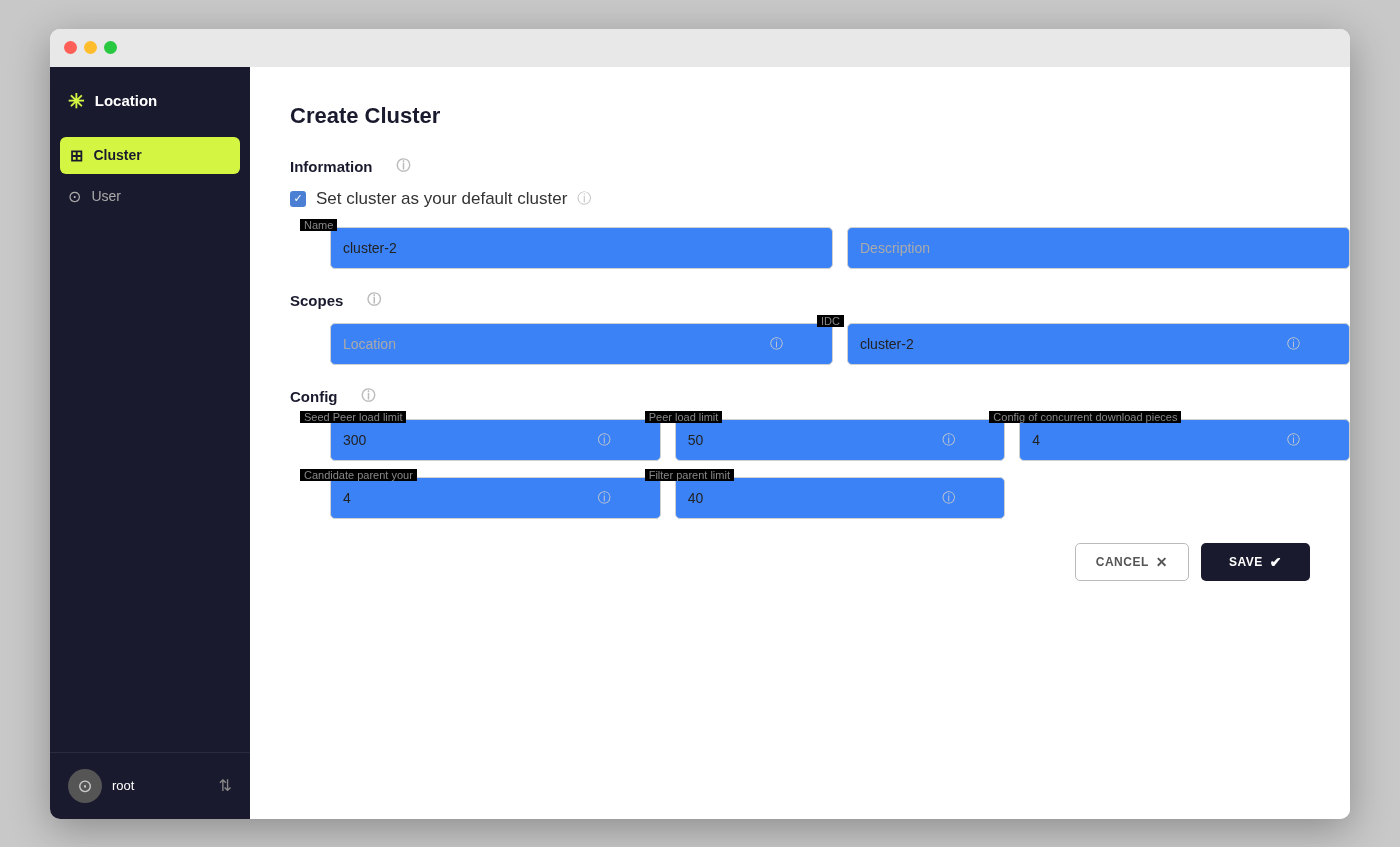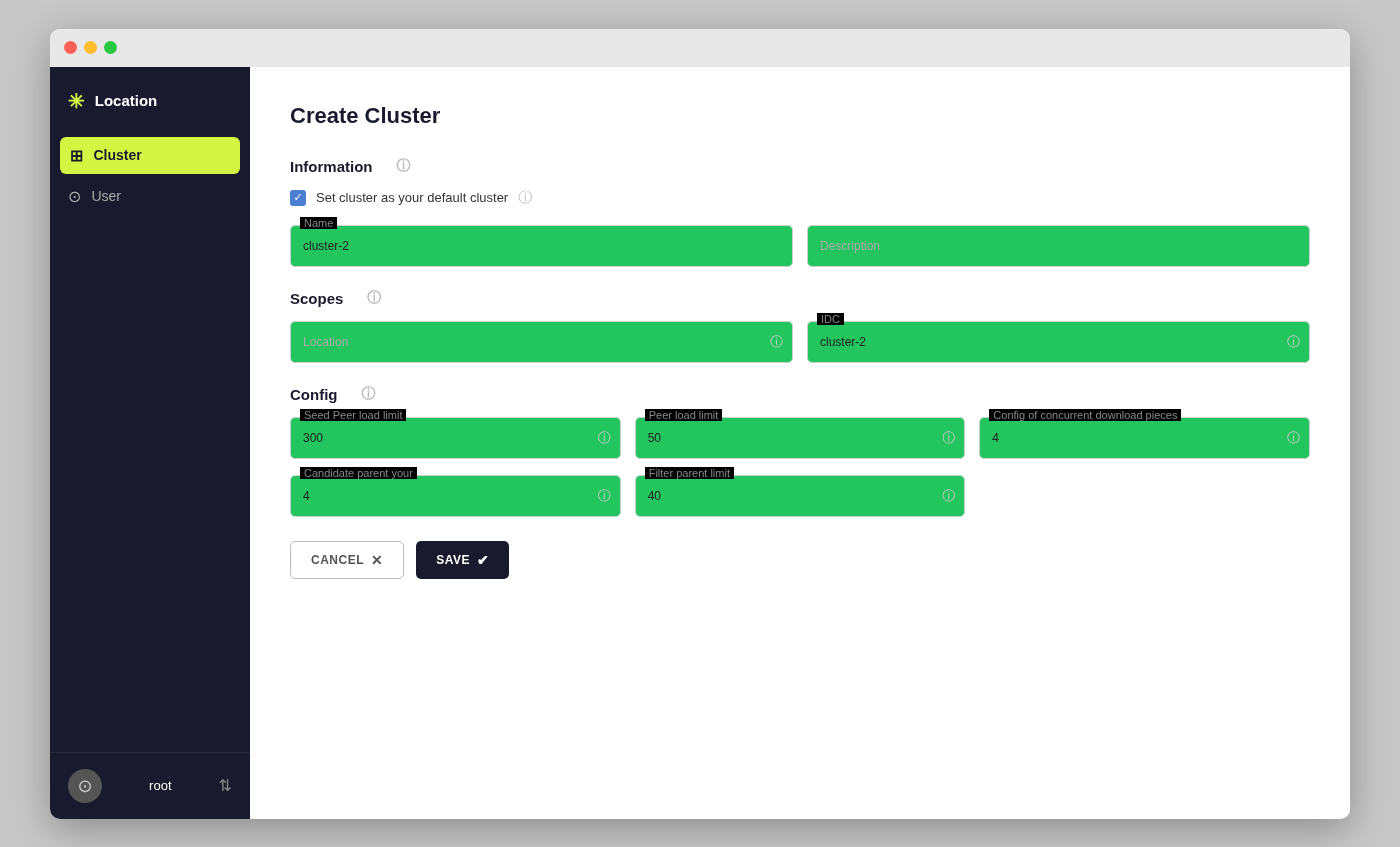--- a/index.html
+++ b/index.html
@@ -121,21 +121,20 @@
     }
 
     .user-info {
       flex: 1;
     }
 
     .user-name {
       color: #fff;
       font-size: 13px;
       font-weight: 500;
-      text-align: center;
     }
 
     .expand-icon {
       color: #888;
       font-size: 16px;
       cursor: pointer;
     }
 
     
     .main-content {
@@ -185,21 +184,21 @@
       display: flex;
       align-items: center;
       justify-content: center;
       color: #fff;
       font-size: 11px;
       cursor: pointer;
       flex-shrink: 0;
     }
 
     .checkbox-label {
-      font-size: 13px;
+      font-size: 17px;
       color: #333;
     }
 
     
     .form-row {
       display: flex;
       gap: 14px;
       margin-bottom: 16px;
     }
 
@@ -218,25 +217,26 @@
       color: #888;
       z-index: 1;
     }
 
     .form-input {
       width: 100%;
       height: 42px;
       border: 1px solid #d0d0d0;
       border-radius: 5px;
       padding: 0 32px 0 12px;
-      font-size: 12px;
+      font-size: 14px;
       color: #222;
-      background: #22c55e;
+      background: #3b82f6;
       outline: none;
       transition: border-color 0.15s;
+      margin-left: 40px;
     }
 
     .form-input::placeholder {
       color: #aaa;
     }
 
     .field-icon {
       position: absolute;
       right: 10px;
       top: 50%;
@@ -249,20 +249,21 @@
     
     .section-gap {
       margin-bottom: 22px;
     }
 
     
     .button-row {
       display: flex;
       gap: 12px;
       margin-top: 24px;
+      justify-content: flex-end;
     }
 
     .btn-cancel {
       height: 38px;
       padding: 0 20px;
       border: 1.5px solid #bbb;
       border-radius: 5px;
       background: #fff;
       font-size: 12px;
       font-weight: 700;
@@ -270,21 +271,21 @@
       letter-spacing: 0.5px;
       cursor: pointer;
       display: flex;
       align-items: center;
       gap: 7px;
       text-transform: uppercase;
     }
 
     .btn-save {
       height: 38px;
-      padding: 0 20px;
+      padding: 0 28px;
       border: none;
       border-radius: 5px;
       background: #1a1a2e;
       font-size: 12px;
       font-weight: 700;
       color: #fff;
       letter-spacing: 0.5px;
       cursor: pointer;
       display: flex;
       align-items: center;

